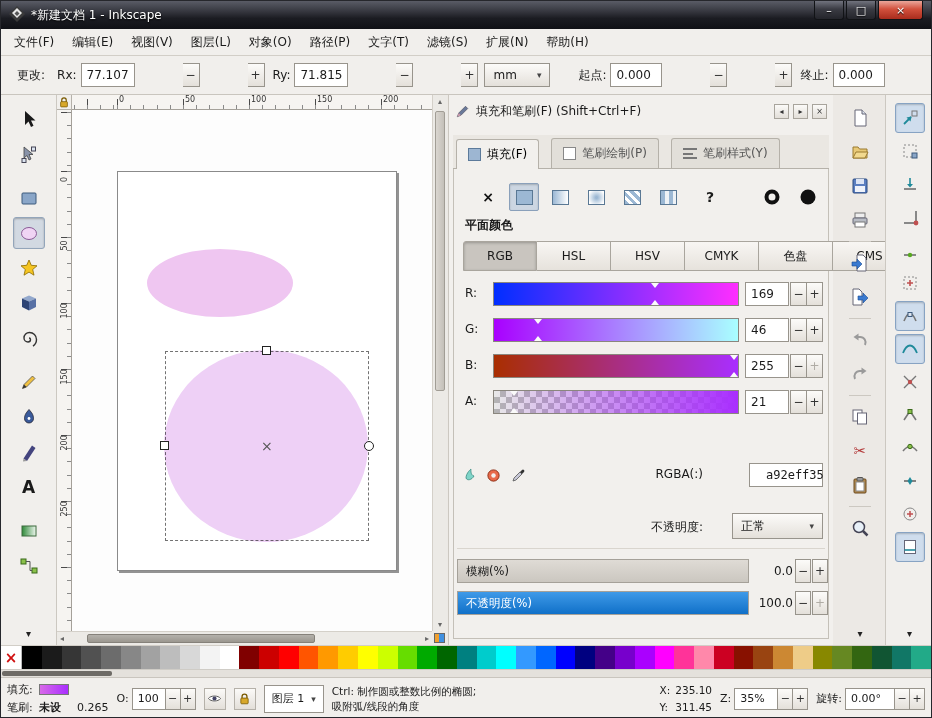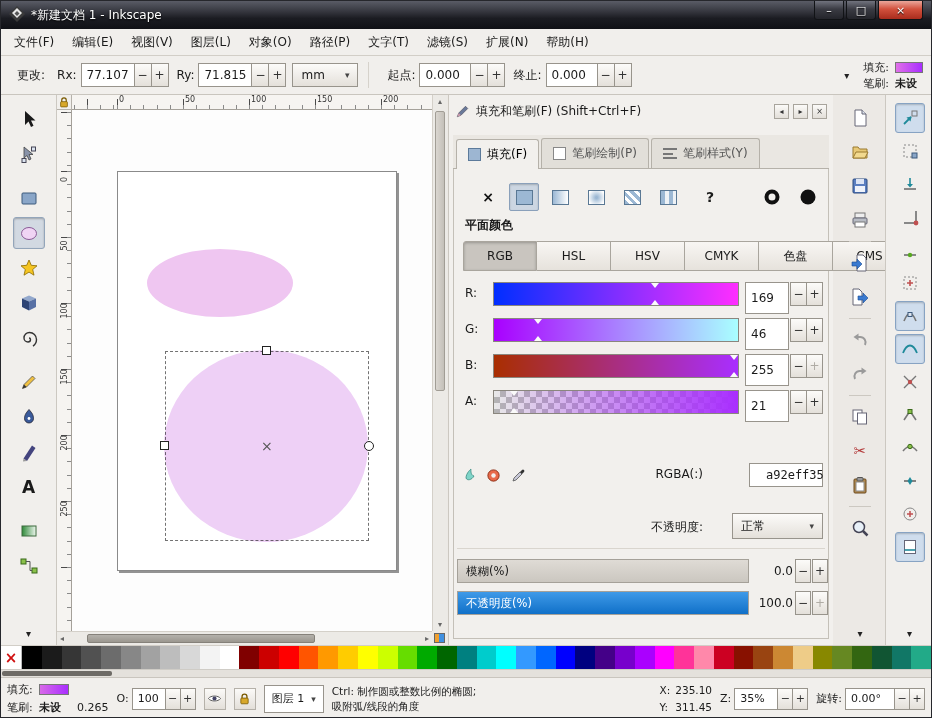--- a/index.html
+++ b/index.html
@@ -20,21 +20,21 @@
 
   
   .menubar{position:absolute;left:0;top:28px;right:0;height:27px;background:#f1efec;border-bottom:1px solid #d2cec7;
     display:flex;align-items:center;padding:0 4px;}
   .menu-item{padding:0 9px;line-height:25px;}
 
   
   .toolbar{position:absolute;left:0;top:55px;right:0;height:39px;background:#f1efec;border-bottom:1px solid #c9c5be;
     display:flex;align-items:center;padding:0 8px;}
   .tb-label{margin:0 4px 0 8px;}
-  .spin{display:flex;height:24px;}
+  .spin{display:flex;height:24px;gap:48px;}
   .spin-val{min-width:52px;background:#fff;border:1px solid #98948c;display:flex;align-items:center;padding:0 5px;}
   .spin-btn{width:17px;height:24px;border:1px solid #98948c;border-left:none;background:linear-gradient(#fcfbf9,#e4e0da);
     display:flex;align-items:center;justify-content:center;color:#333;font-size:12px;}
   .dropdown{height:24px;border:1px solid #98948c;background:linear-gradient(#fcfbf9,#e4e0da);
     display:flex;align-items:center;gap:20px;padding:0 8px;margin-left:6px;}
   .dd-arrow{font-size:9px;color:#444;}
   .vsep{width:1px;height:26px;background:#d6d2cb;margin:0 10px;}
   .tb-right{margin-left:auto;display:flex;align-items:center;gap:12px;}
   .tb-overflow{font-size:10px;color:#222;padding:0 2px;}
   .fs-mini{display:grid;grid-template-columns:auto auto;gap:1px 6px;font-size:11px;align-items:center;}
@@ -89,21 +89,21 @@
 
   
   .dialog{position:absolute;left:447px;top:94px;width:385px;height:550px;background:#f2f0ed;border-left:1px solid #ccc8c1;}
   .dlg-header{position:absolute;left:6px;top:5px;right:6px;height:22px;display:flex;align-items:center;gap:6px;}
   .dlg-winbtns{margin-left:auto;display:flex;gap:4px;}
   .dlg-mini{width:15px;height:15px;border:1px solid #a8a49c;background:linear-gradient(#fbfaf8,#e3dfd9);
     display:flex;align-items:center;justify-content:center;font-size:8px;color:#333;}
   .dlg-tabs{position:absolute;left:4px;top:40px;right:4px;height:34px;display:flex;align-items:flex-end;
     border-bottom:1px solid #b5b1a9;background:#eae7e2;padding:0 3px;}
   .dtab{display:flex;align-items:center;gap:6px;padding:6px 11px;border:1px solid #b5b1a9;border-bottom:none;
-    border-radius:3px 3px 0 0;background:#e2dfd9;color:#555;margin-right:2px;position:relative;}
+    border-radius:3px 3px 0 0;background:#e2dfd9;color:#555;margin-right:12px;position:relative;}
   .dtab.active{background:#f2f0ed;color:#000;top:1px;}
   .dtab-icon{width:13px;height:13px;display:inline-block;}
   .ti-fill{background:#9db6d2;border:1px solid #5c7a9a;}
   .ti-stroke{background:#fff;border:1px solid #888;}
   .ti-style{display:flex;flex-direction:column;justify-content:space-between;height:11px;width:14px;border:none;}
   .ti-style i{display:block;height:2px;background:#777;}
   .ti-style i:nth-child(2){width:70%;}
   .dlg-body{position:absolute;left:4px;top:74px;right:4px;bottom:6px;border:1px solid #c4c0b8;border-top:none;}
   .ft-btn{position:absolute;top:88px;width:30px;height:28px;display:flex;align-items:center;justify-content:center;
     border:1px solid transparent;border-radius:2px;}
@@ -128,21 +128,21 @@
   .ch-slider{position:absolute;left:44px;top:0;width:246px;height:24px;border:1px solid #8a867e;}
   .grad-r{background:linear-gradient(90deg,rgb(0,46,255),rgb(255,46,255));}
   .grad-g{background:linear-gradient(90deg,rgb(169,0,255),rgb(169,255,255));}
   .grad-b{background:linear-gradient(90deg,rgb(169,46,0),rgb(169,46,255));}
   .grad-a{background-image:linear-gradient(90deg,rgba(169,46,255,0),rgba(169,46,255,1)),
       conic-gradient(#b4b4b4 25%,#e8e8e8 0 50%,#b4b4b4 0 75%,#e8e8e8 0);
     background-size:100% 100%,12px 12px;}
   .ch-marker{position:absolute;top:0;bottom:0;width:0;}
   .ch-marker::before{content:"";position:absolute;left:-4px;top:0;border:4px solid transparent;border-top:5px solid #fafafa;}
   .ch-marker::after{content:"";position:absolute;left:-4px;bottom:0;border:4px solid transparent;border-bottom:5px solid #fafafa;}
-  .ch-val{position:absolute;left:296px;top:0;width:44px;height:32px;background:#fff;border:1px solid #98948c;
+  .ch-val{position:absolute;left:296px;top:0;width:44px;height:24px;background:#fff;border:1px solid #98948c;
     display:flex;align-items:center;padding-left:5px;}
   .mini-btn{position:absolute;width:17px;height:24px;border:1px solid #98948c;background:linear-gradient(#fcfbf9,#e4e0da);
     display:flex;align-items:center;justify-content:center;color:#333;}
   .mini-btn.disabled{color:#b0aca5;}
   .pick-icon{position:absolute;top:370px;width:20px;height:20px;display:flex;align-items:center;justify-content:center;}
   .rgba-label{position:absolute;left:146px;top:372px;width:108px;text-align:right;}
   .rgba-field{position:absolute;left:300px;top:368px;width:74px;height:24px;background:#fff;border:1px solid #98948c;
     display:flex;align-items:center;padding-left:16px;font-family:"DejaVu Sans Mono","Liberation Mono",monospace;}
   .blend-label{position:absolute;left:146px;top:424px;width:108px;text-align:right;}
   .blend-dd{position:absolute;left:283px;top:418px;width:91px;height:26px;border:1px solid #98948c;

